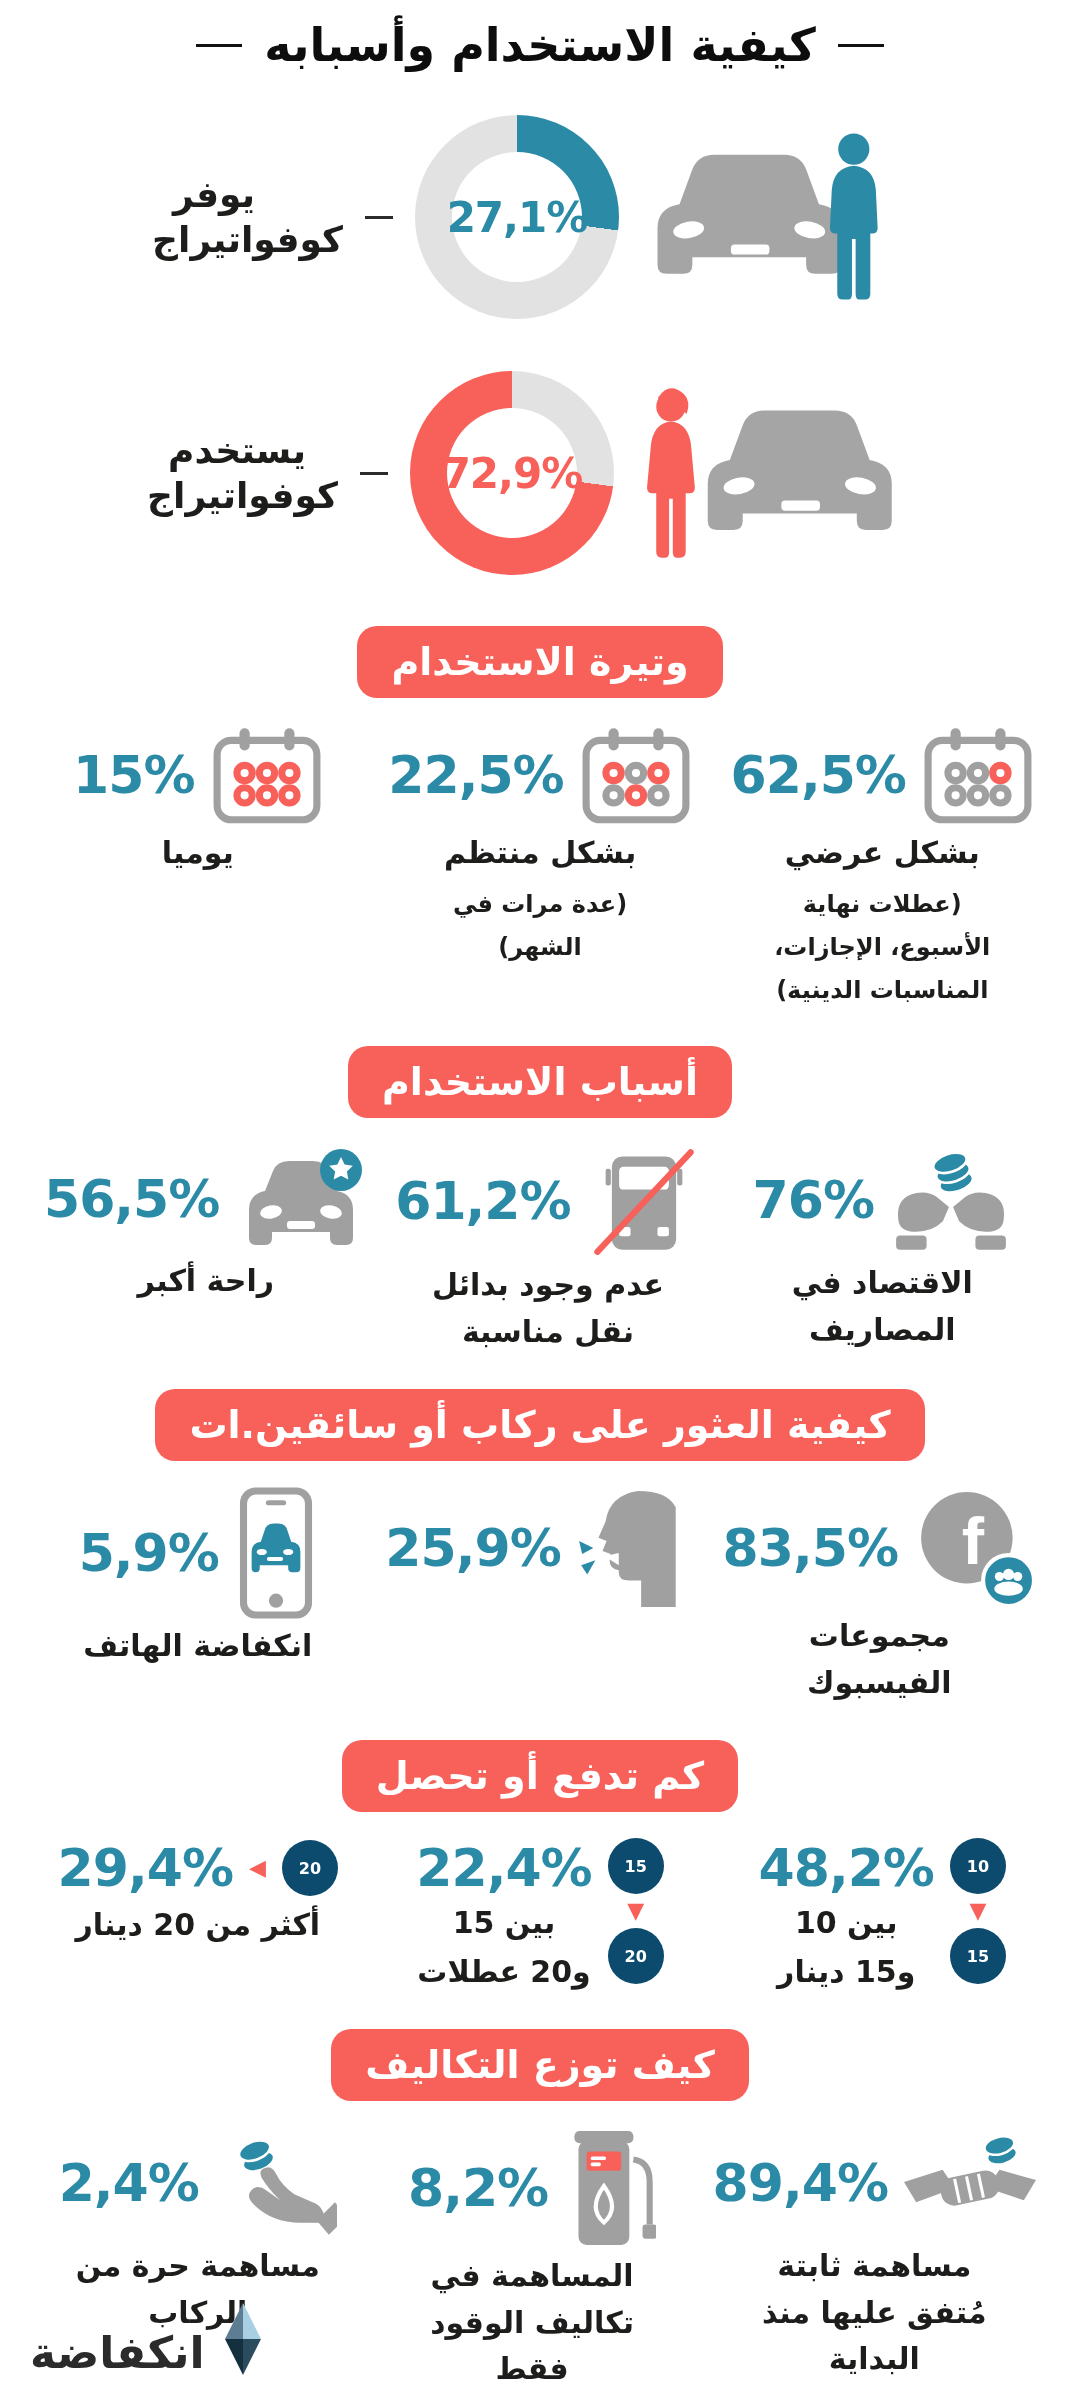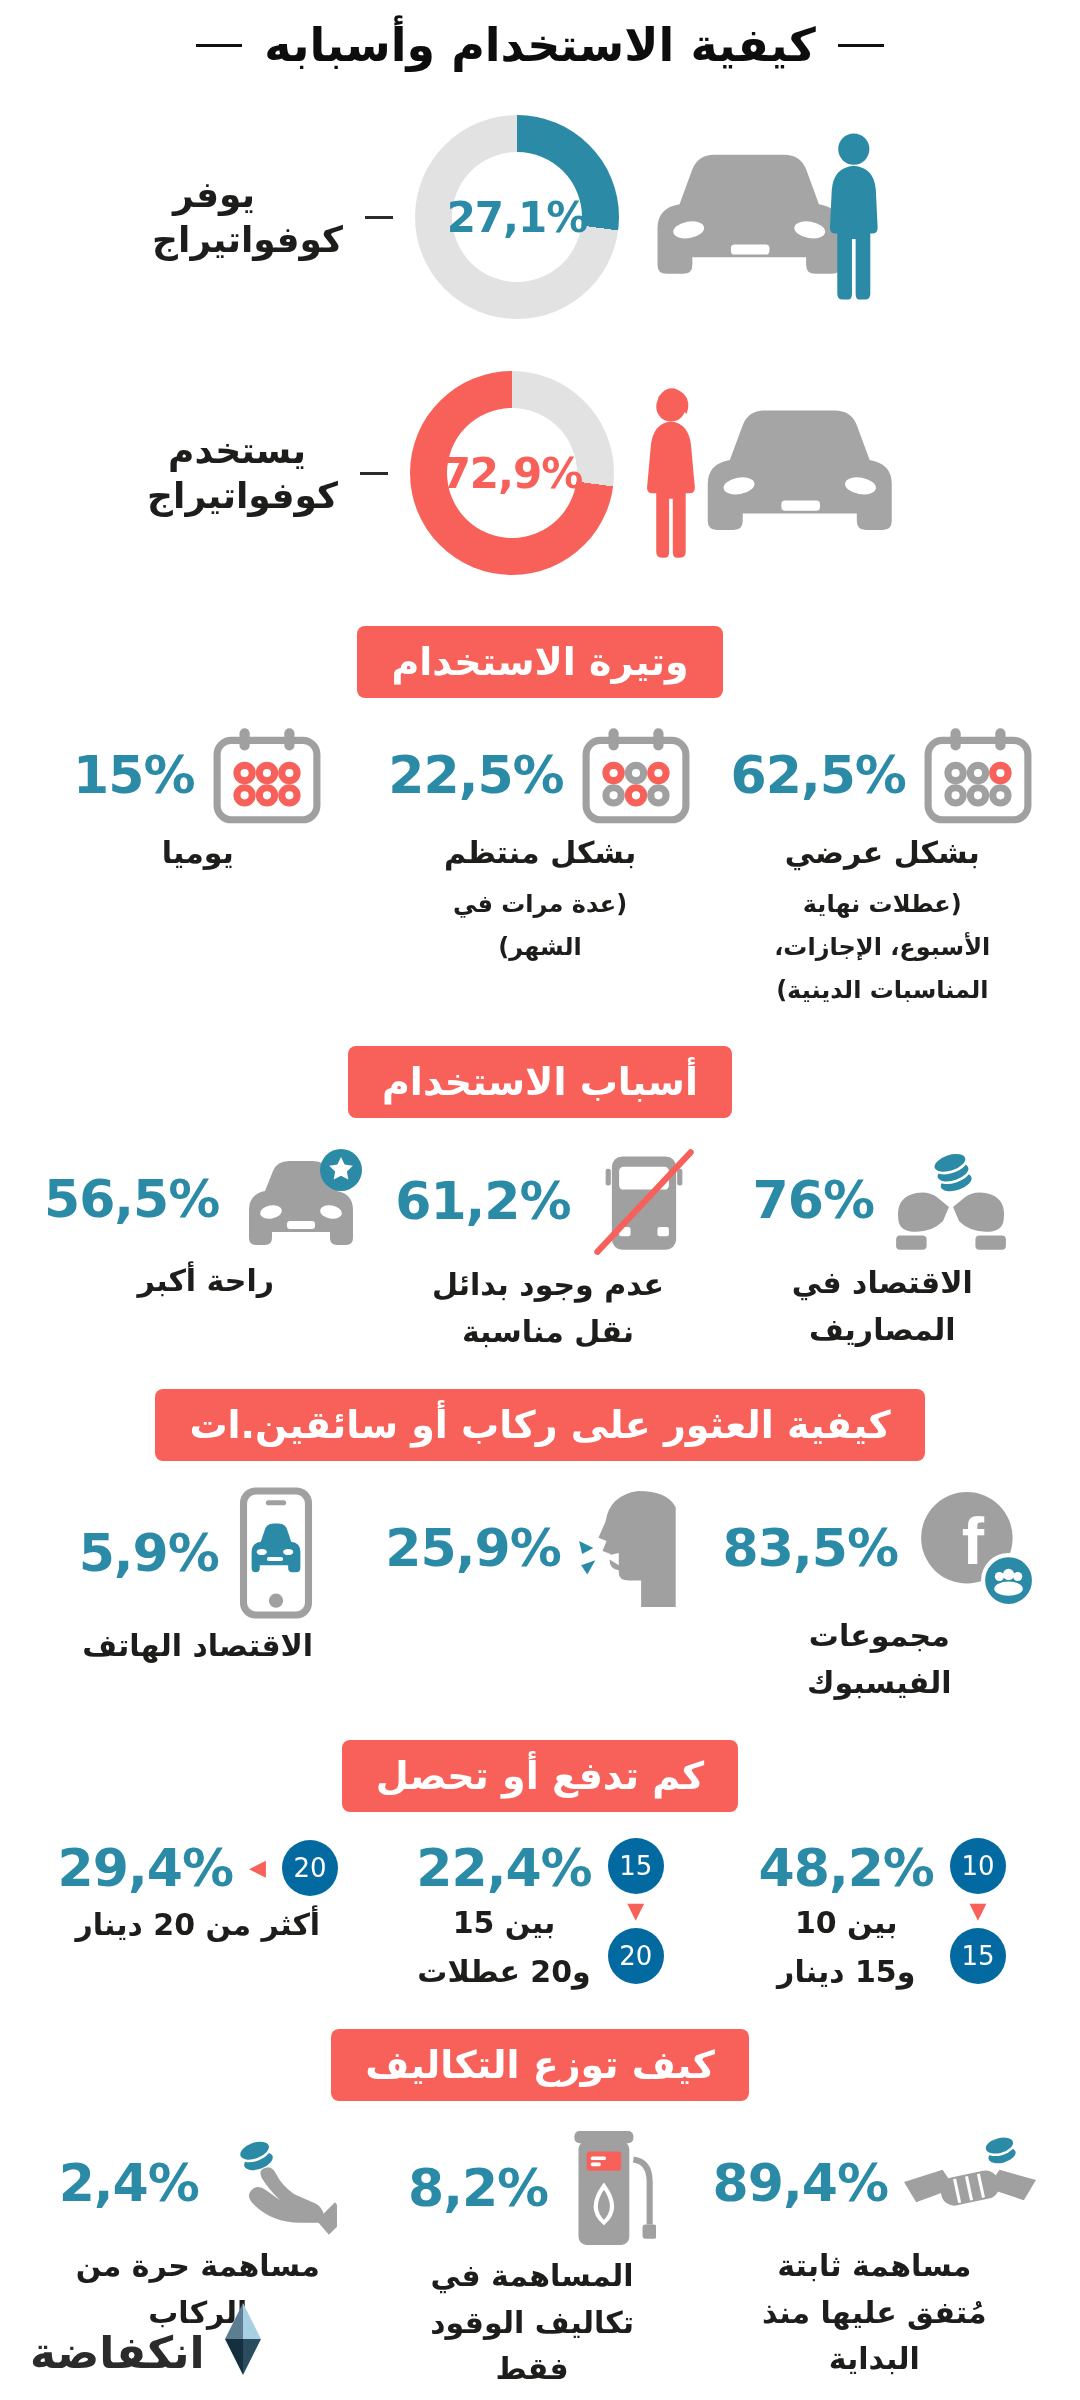--- a/index.html
+++ b/index.html
@@ -17,34 +17,34 @@
   .adopt-dash{width:28px;height:3px;background:#2b2b2b;flex:0 0 auto;}
   .donut{width:204px;height:204px;border-radius:50%;display:flex;align-items:center;justify-content:center;flex:0 0 auto;}
   .hole{width:130px;height:130px;border-radius:50%;background:#fff;display:flex;align-items:center;justify-content:center;}
   .pct{direction:ltr;unicode-bidi:isolate;display:inline-block;font-weight:700;letter-spacing:-1px;}
   .donut .pct{font-size:42px;}
   .pct.teal{color:#2b8aa6;}
   .pct.red{color:#f8605a;}
 
   
   .badge{display:table;margin:34px auto 26px;background:#f8605a;color:#fff;font-size:38px;font-weight:700;
-         padding:14px 34px;border-radius:8px;}
+         padding:14px 34px;border-radius:20px;}
 
   
   .row{display:flex;justify-content:space-between;align-items:flex-start;padding:0 44px;}
   .col{flex:0 0 31%;display:flex;flex-direction:column;align-items:center;}
   .top{display:flex;align-items:center;justify-content:center;gap:16px;}
   .top .pct{font-size:52px;color:#2b8aa6;}
   .lbl{font-size:30px;font-weight:700;color:#1d1d1b;text-align:center;line-height:1.55;margin-top:4px;max-width:250px;}
   .sub{font-size:24px;font-weight:700;color:#1d1d1b;text-align:center;line-height:1.8;margin-top:6px;max-width:230px;}
   .icon{flex:0 0 auto;display:inline-flex;}
 
   
   .badges{display:flex;flex-direction:column;align-items:center;gap:6px;}
-  .circle{width:56px;height:56px;border-radius:50%;background:#0369a1;color:#fff;font-size:26px;font-weight:400;
+  .circle{width:56px;height:56px;border-radius:50%;background:#0c4a6e;color:#fff;font-size:16px;font-weight:700;
           display:flex;align-items:center;justify-content:center;direction:ltr;}
   .tri{color:#f8605a;font-size:22px;line-height:1;}
   .paytext{display:flex;flex-direction:column;align-items:center;}
   .paytext .pct{font-size:52px;color:#2b8aa6;}
   .paytext .lbl{margin-top:2px;}
 
   
   .logo{position:absolute;left:36px;bottom:22px;display:flex;direction:ltr;align-items:flex-end;gap:20px;}
   .logo-text{font-size:44px;font-weight:600;color:#2b2b2b;direction:rtl;}
 </style>
@@ -273,21 +273,21 @@
             <g fill="#2b8aa6">
               <path d="M18 80 L18 64 Q18 55 27 54 L31 42 Q33 36 40 36 L44 36 Q51 36 53 42 L57 54 Q66 55 66 64 L66 80 Q66 84 62 84 L58 84 Q54 84 54 80 L54 77 L26 77 L26 80 Q26 84 22 84 L22 84 Q18 84 18 80 Z" transform="translate(-2 0)"></path>
             </g>
             <ellipse cx="26" cy="64" rx="5" ry="3" fill="#fff"></ellipse>
             <ellipse cx="52" cy="64" rx="5" ry="3" fill="#fff"></ellipse>
             <rect x="31" y="69" width="16" height="4" rx="2" fill="#fff"></rect>
           </svg>
         </span>
         <span class="pct">5,9%</span>
       </div>
-      <div class="lbl">الاقتصاد الهاتف</div>
+      <div class="lbl">انكفاضة الهاتف</div>
     </div>
   </div>
 
   <div class="badge">كم تدفع أو تحصل</div>
   <div class="row">
     <div class="col">
       <div class="top" style="align-items:flex-start;">
         <div class="badges">
           <span class="circle">10</span>
           <span class="tri">▼</span>

